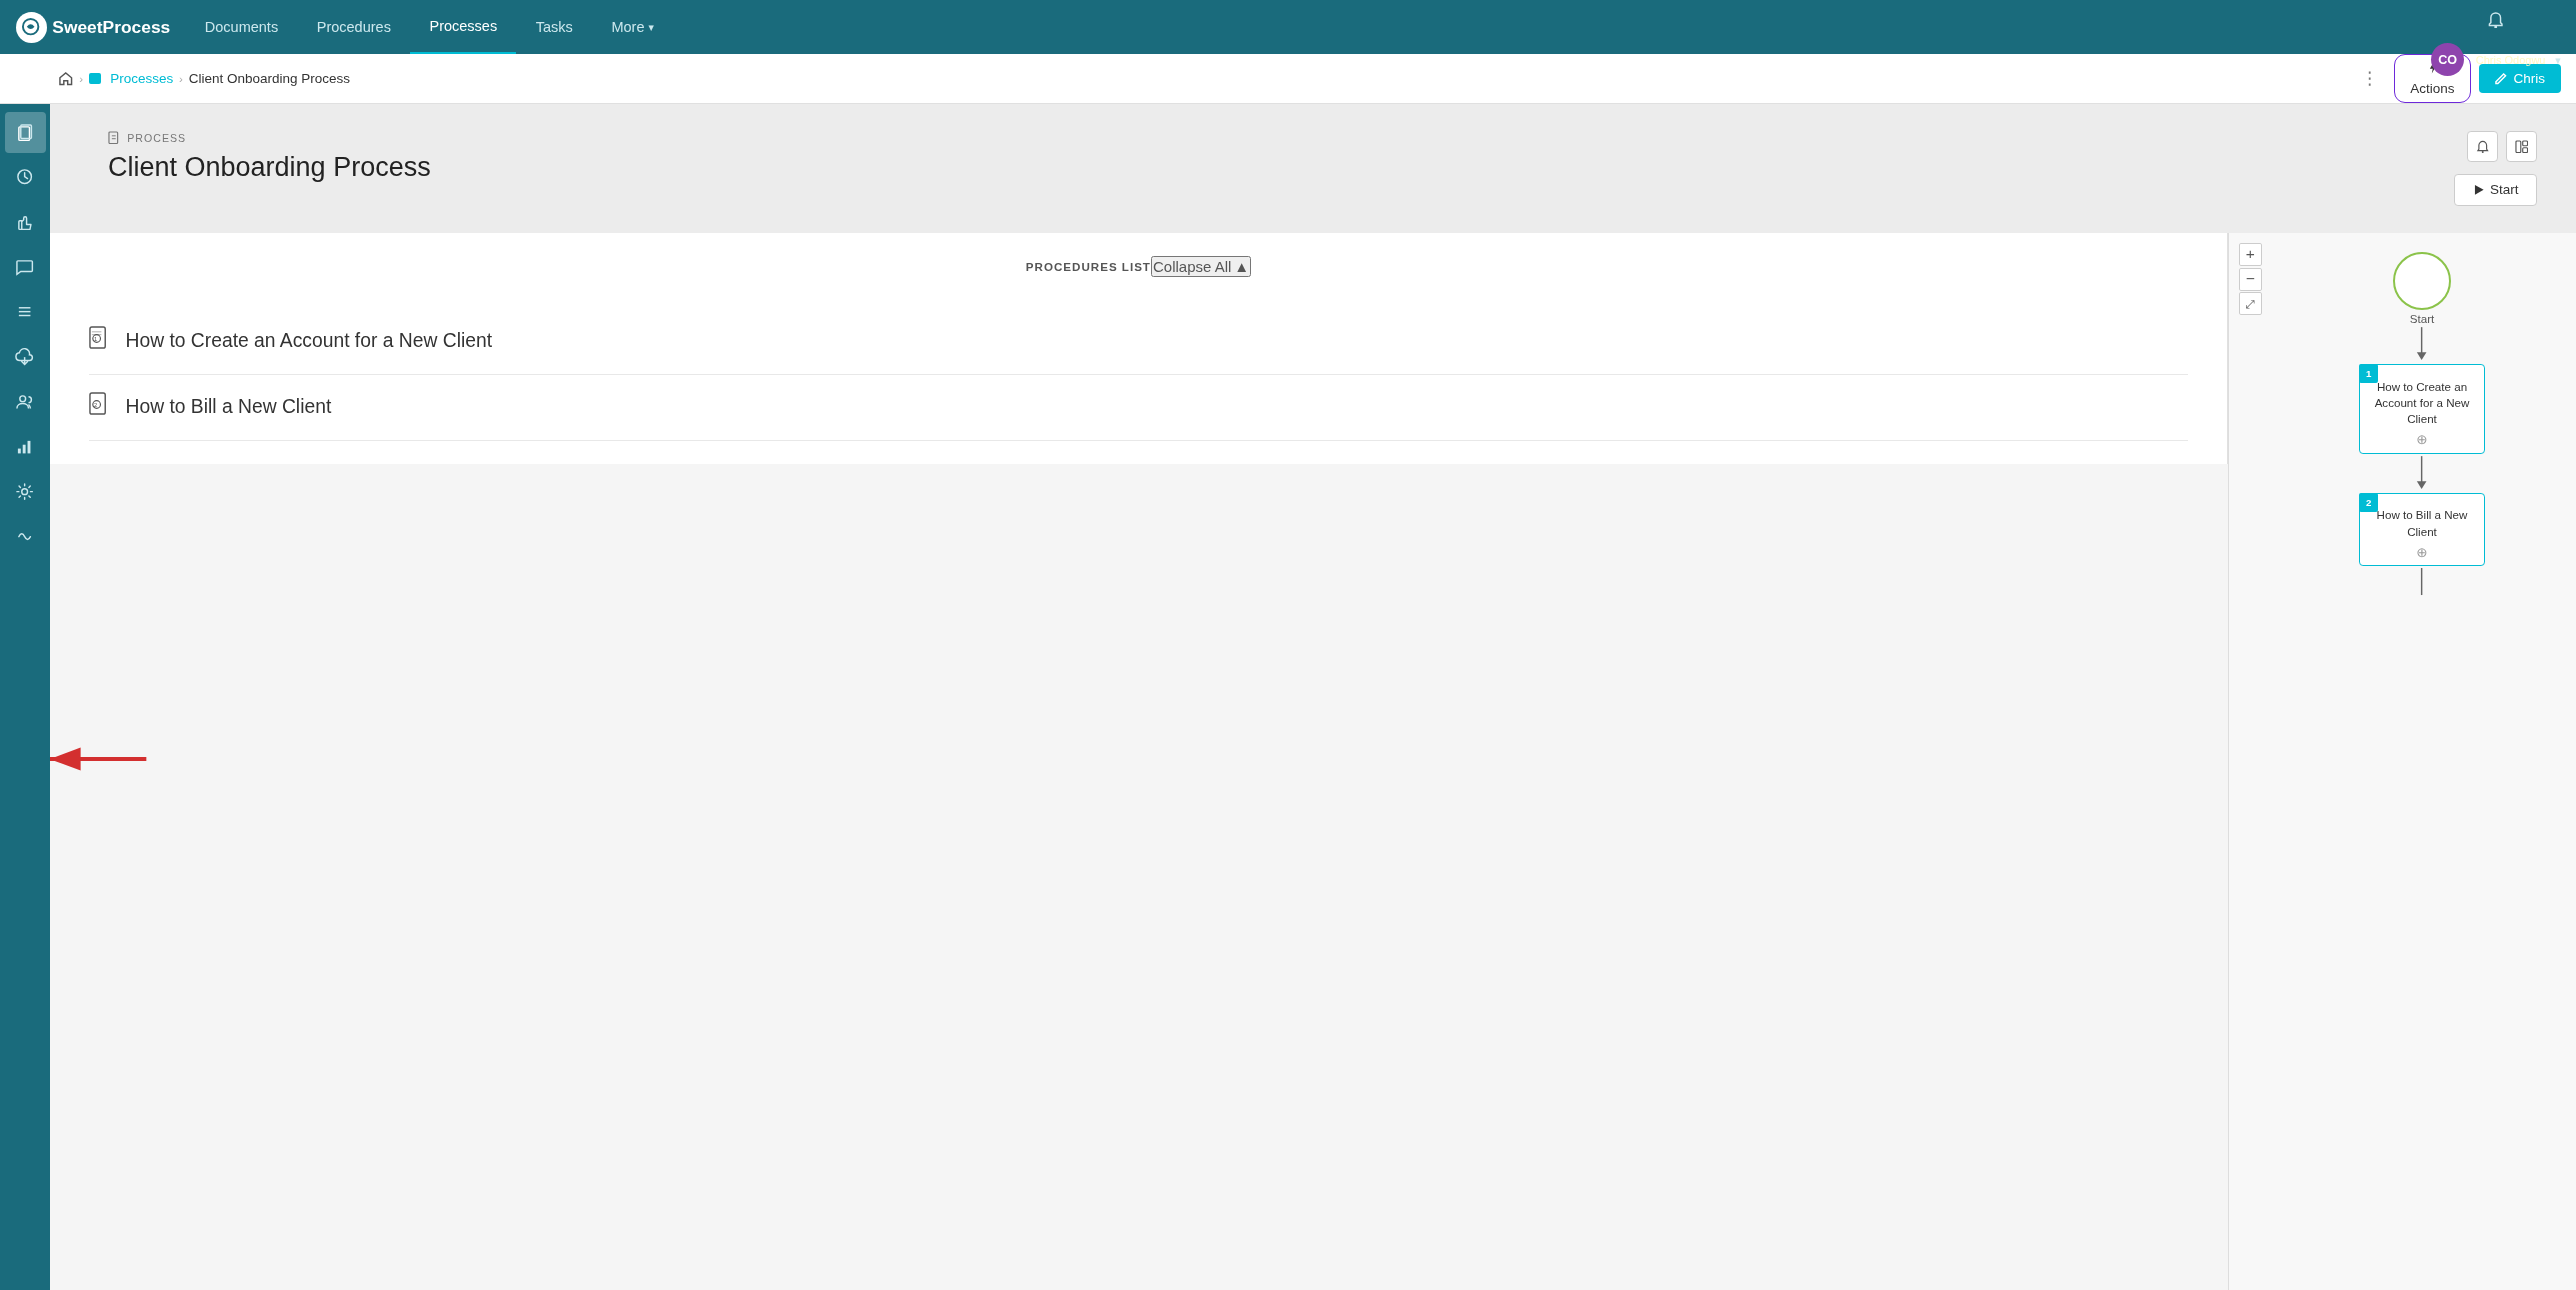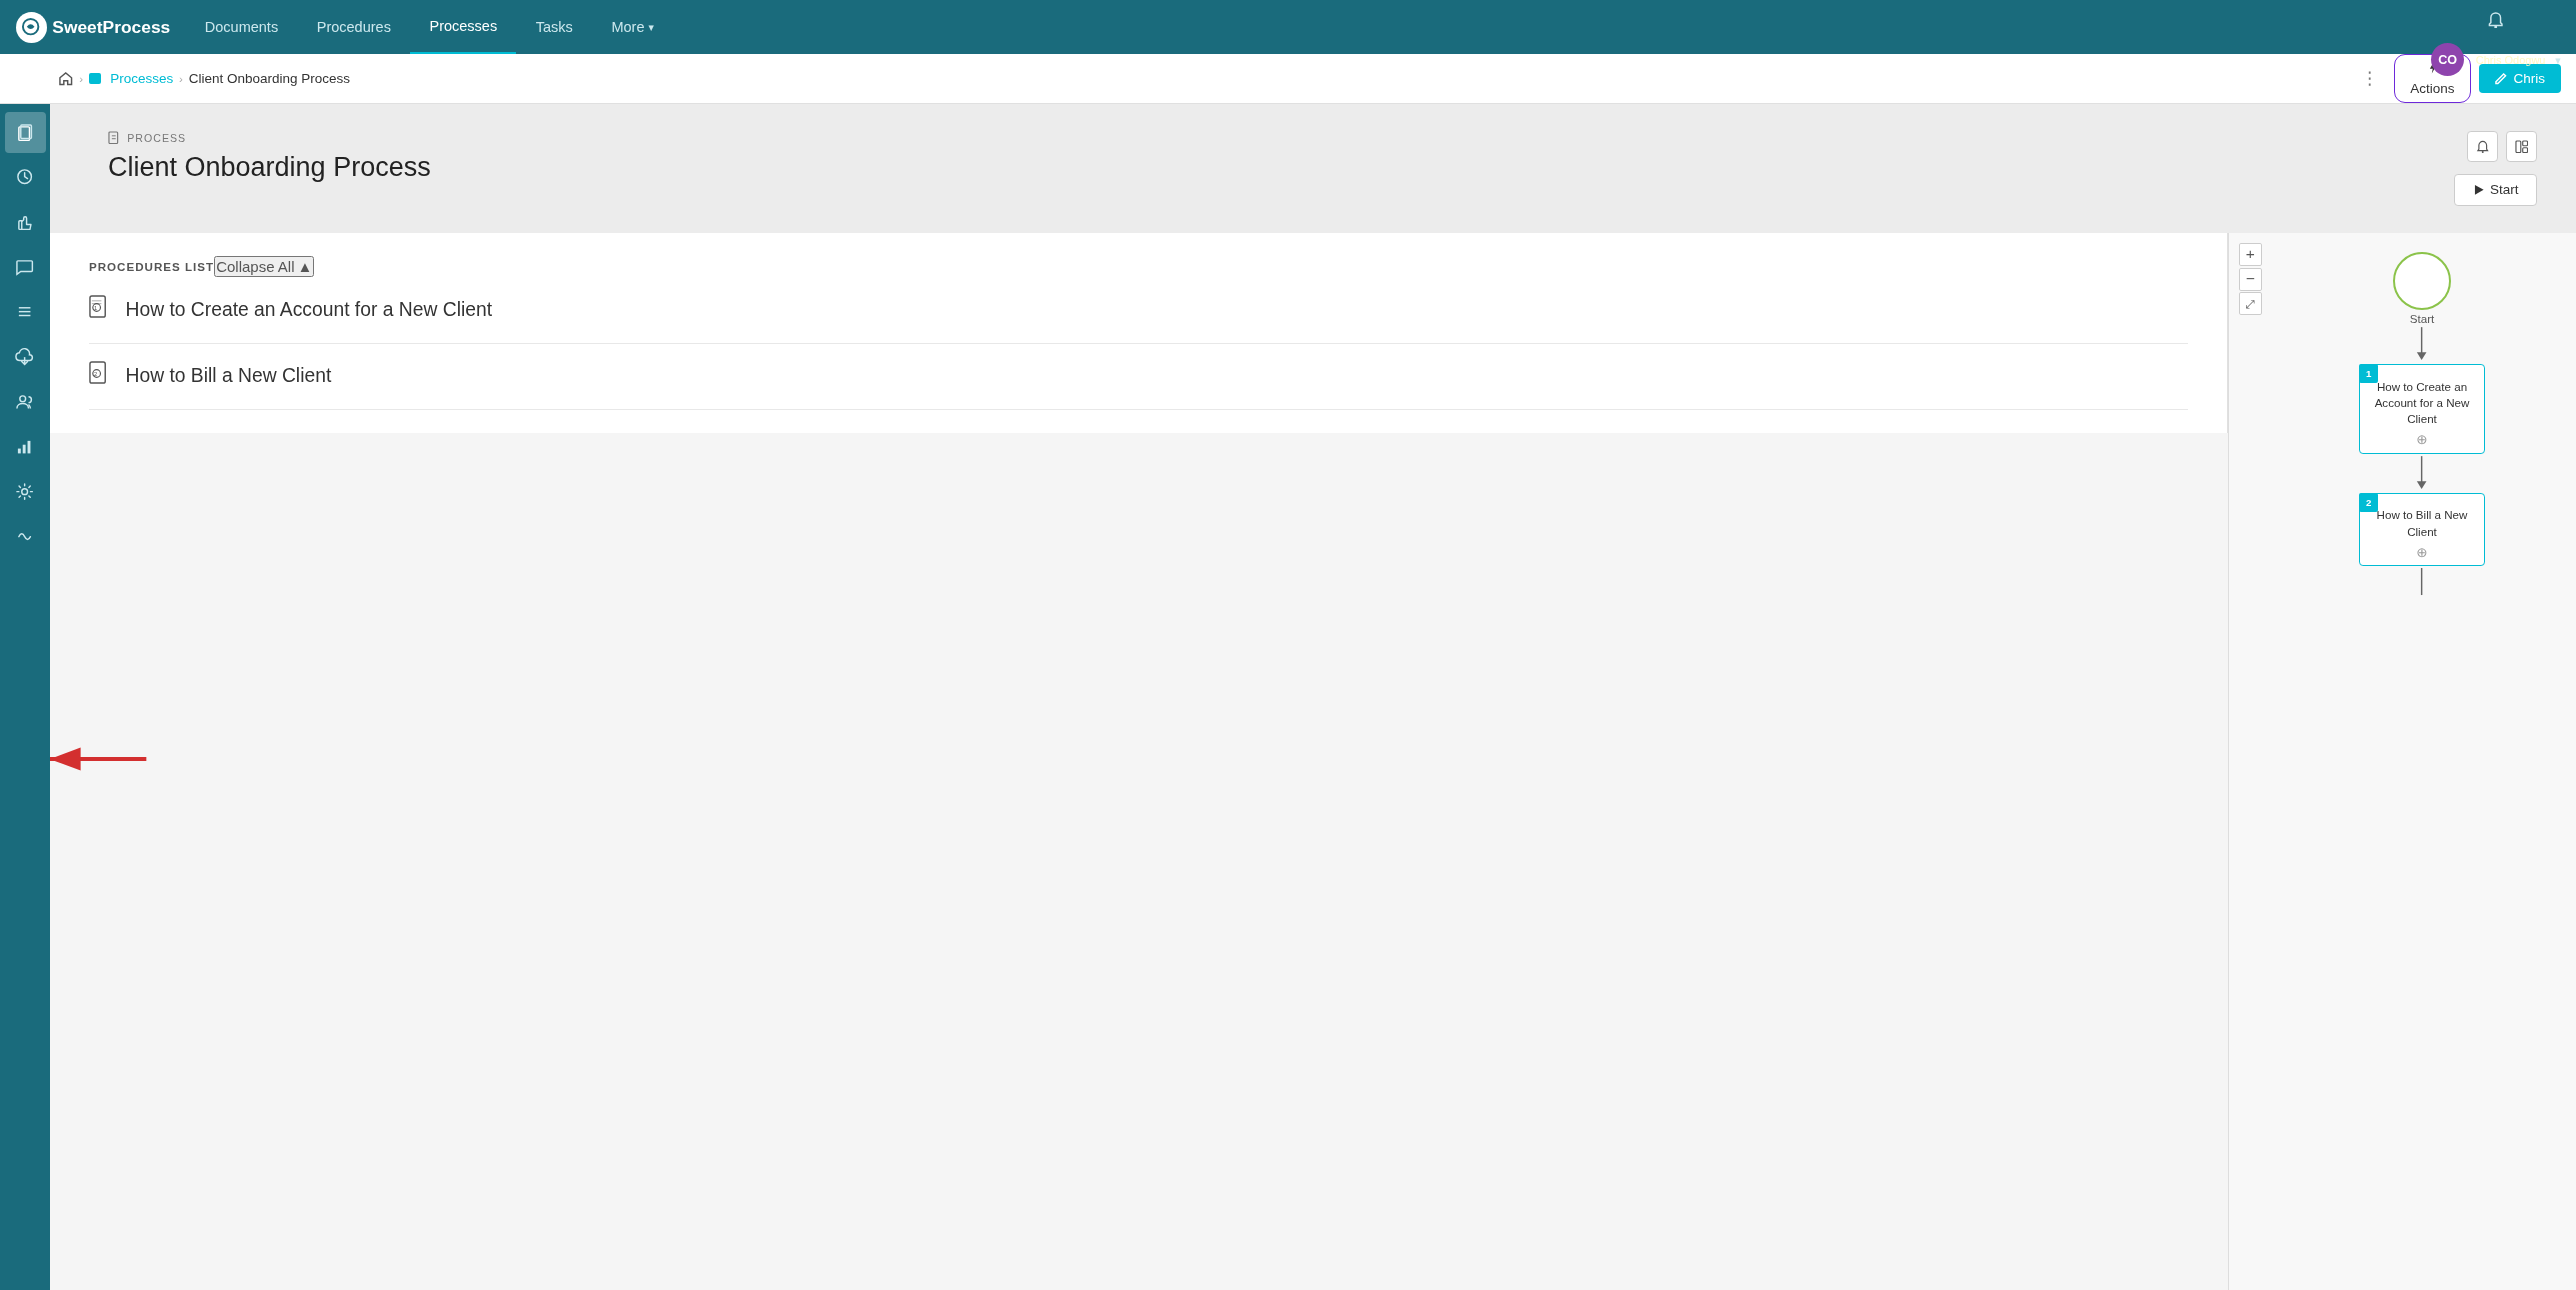--- a/index.html
+++ b/index.html
@@ -133,22 +133,22 @@
 
     
     .bottom-panels { display: flex; flex: 1; overflow: hidden; }
 
     
     .procedures-panel {
       flex: 1; background: #fff; padding: 23px 39px;
       overflow-y: auto; border-right: 1px solid #e0e0e0;
     }
     .procedures-header {
-      display: flex; align-items: center; justify-content: flex-start;
-      margin-bottom: 1px;
+      display: flex; align-items: center; justify-content: center;
+      margin-bottom: 32px;
     }
     .procedures-title { font-size: 11.6px; font-weight: 700; letter-spacing: 1px; color: #555; text-transform: uppercase; }
     .collapse-all { font-size: 15px; color: #555; cursor: pointer; display: flex; align-items: center; gap: 3px; }
 
     .procedure-item {
       display: flex; align-items: center; gap: 15.5px;
       padding: 17.4px 0; border-bottom: 1px solid #e8e8e8;
       cursor: pointer;
     }
     .proc-icon { font-size: 19.3px; color: #555; flex-shrink: 0; }

